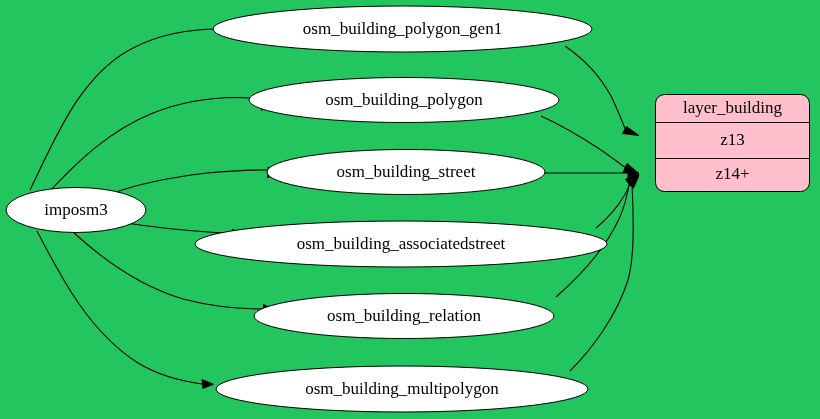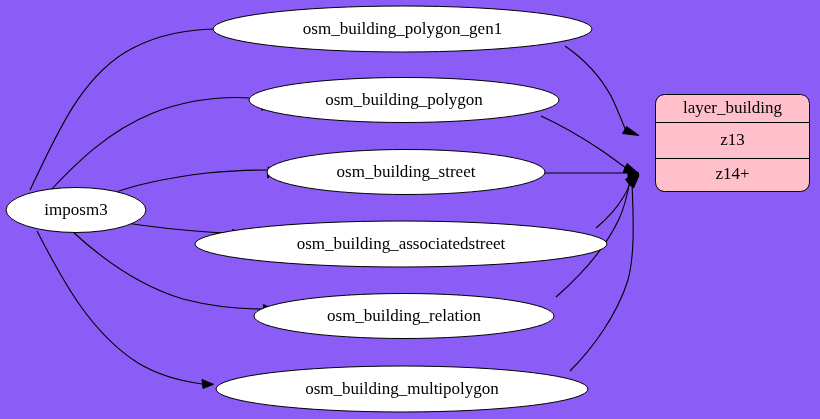--- a/index.html
+++ b/index.html
@@ -4,21 +4,21 @@
 <style>
   html, body {
     margin: 0;
     padding: 0;
     background: #ffffff;
   }
   #graph-root {
     position: relative;
     width: 820px;
     height: 419px;
-    background: #8b5cf6;
+    background: #22c55e;
     overflow: hidden;
     font-family: "Liberation Serif", "DejaVu Serif", serif;
     text-align: right;
   }
   svg.graph-canvas {
     display: block;
     width: 820px;
     height: 419px;
   }
   .node-ellipse {

